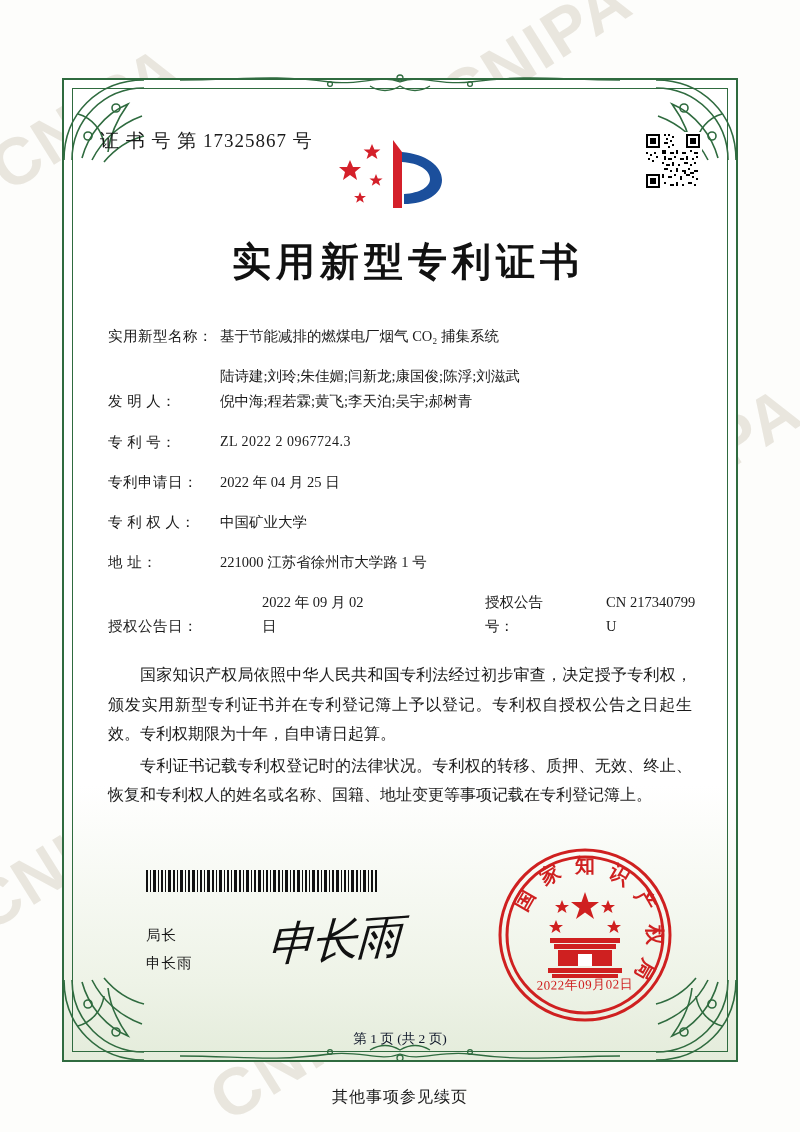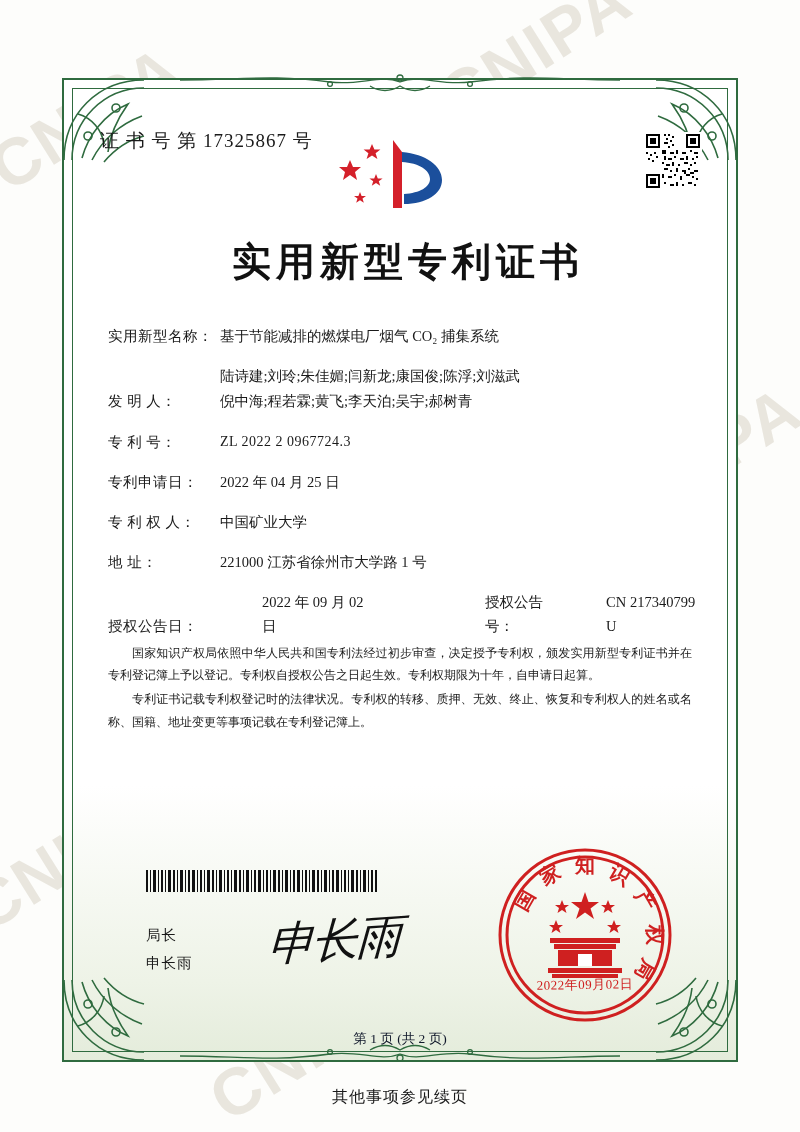--- a/index.html
+++ b/index.html
@@ -170,23 +170,23 @@
     display: flex;
     gap: 42px;
   }
   .two-col .right {
     margin-left: 72px;
   }
 
   .paragraphs {
     position: absolute;
     left: 8px;
-    top: 532px;
+    top: 550px;
     width: 584px;
-    font-size: 12px;
+    font-size: 16px;
     line-height: 1.85;
     color: #1a1a1a;
     text-align: justify;
   }
   .paragraphs p {
     margin: 0 0 2px 0;
     text-indent: 2em;
   }
 
   

